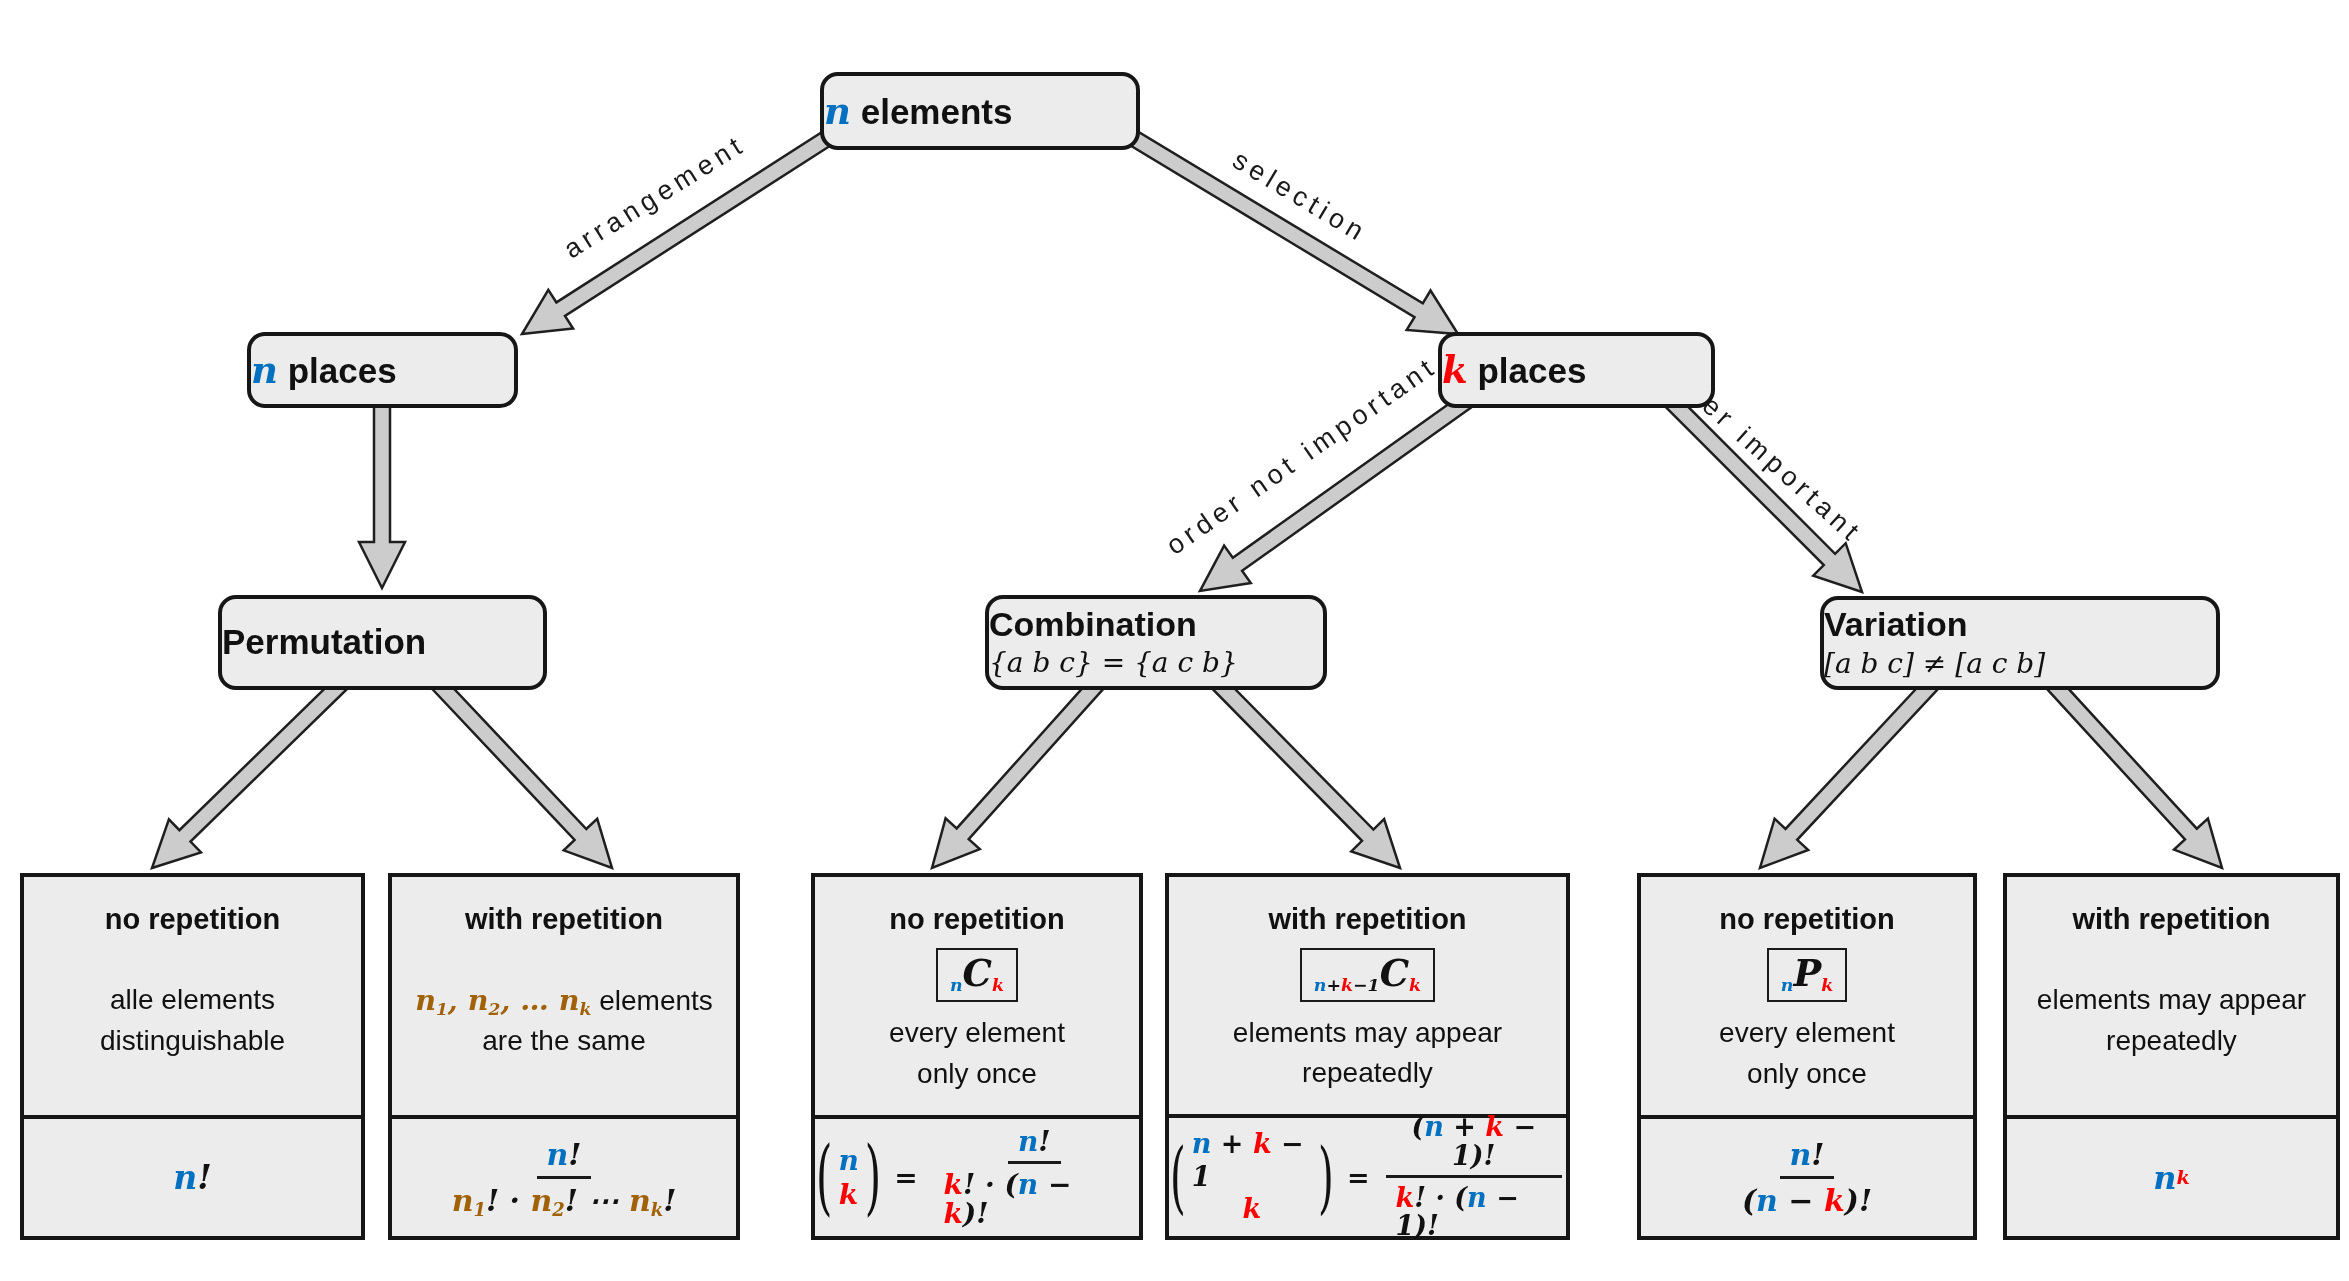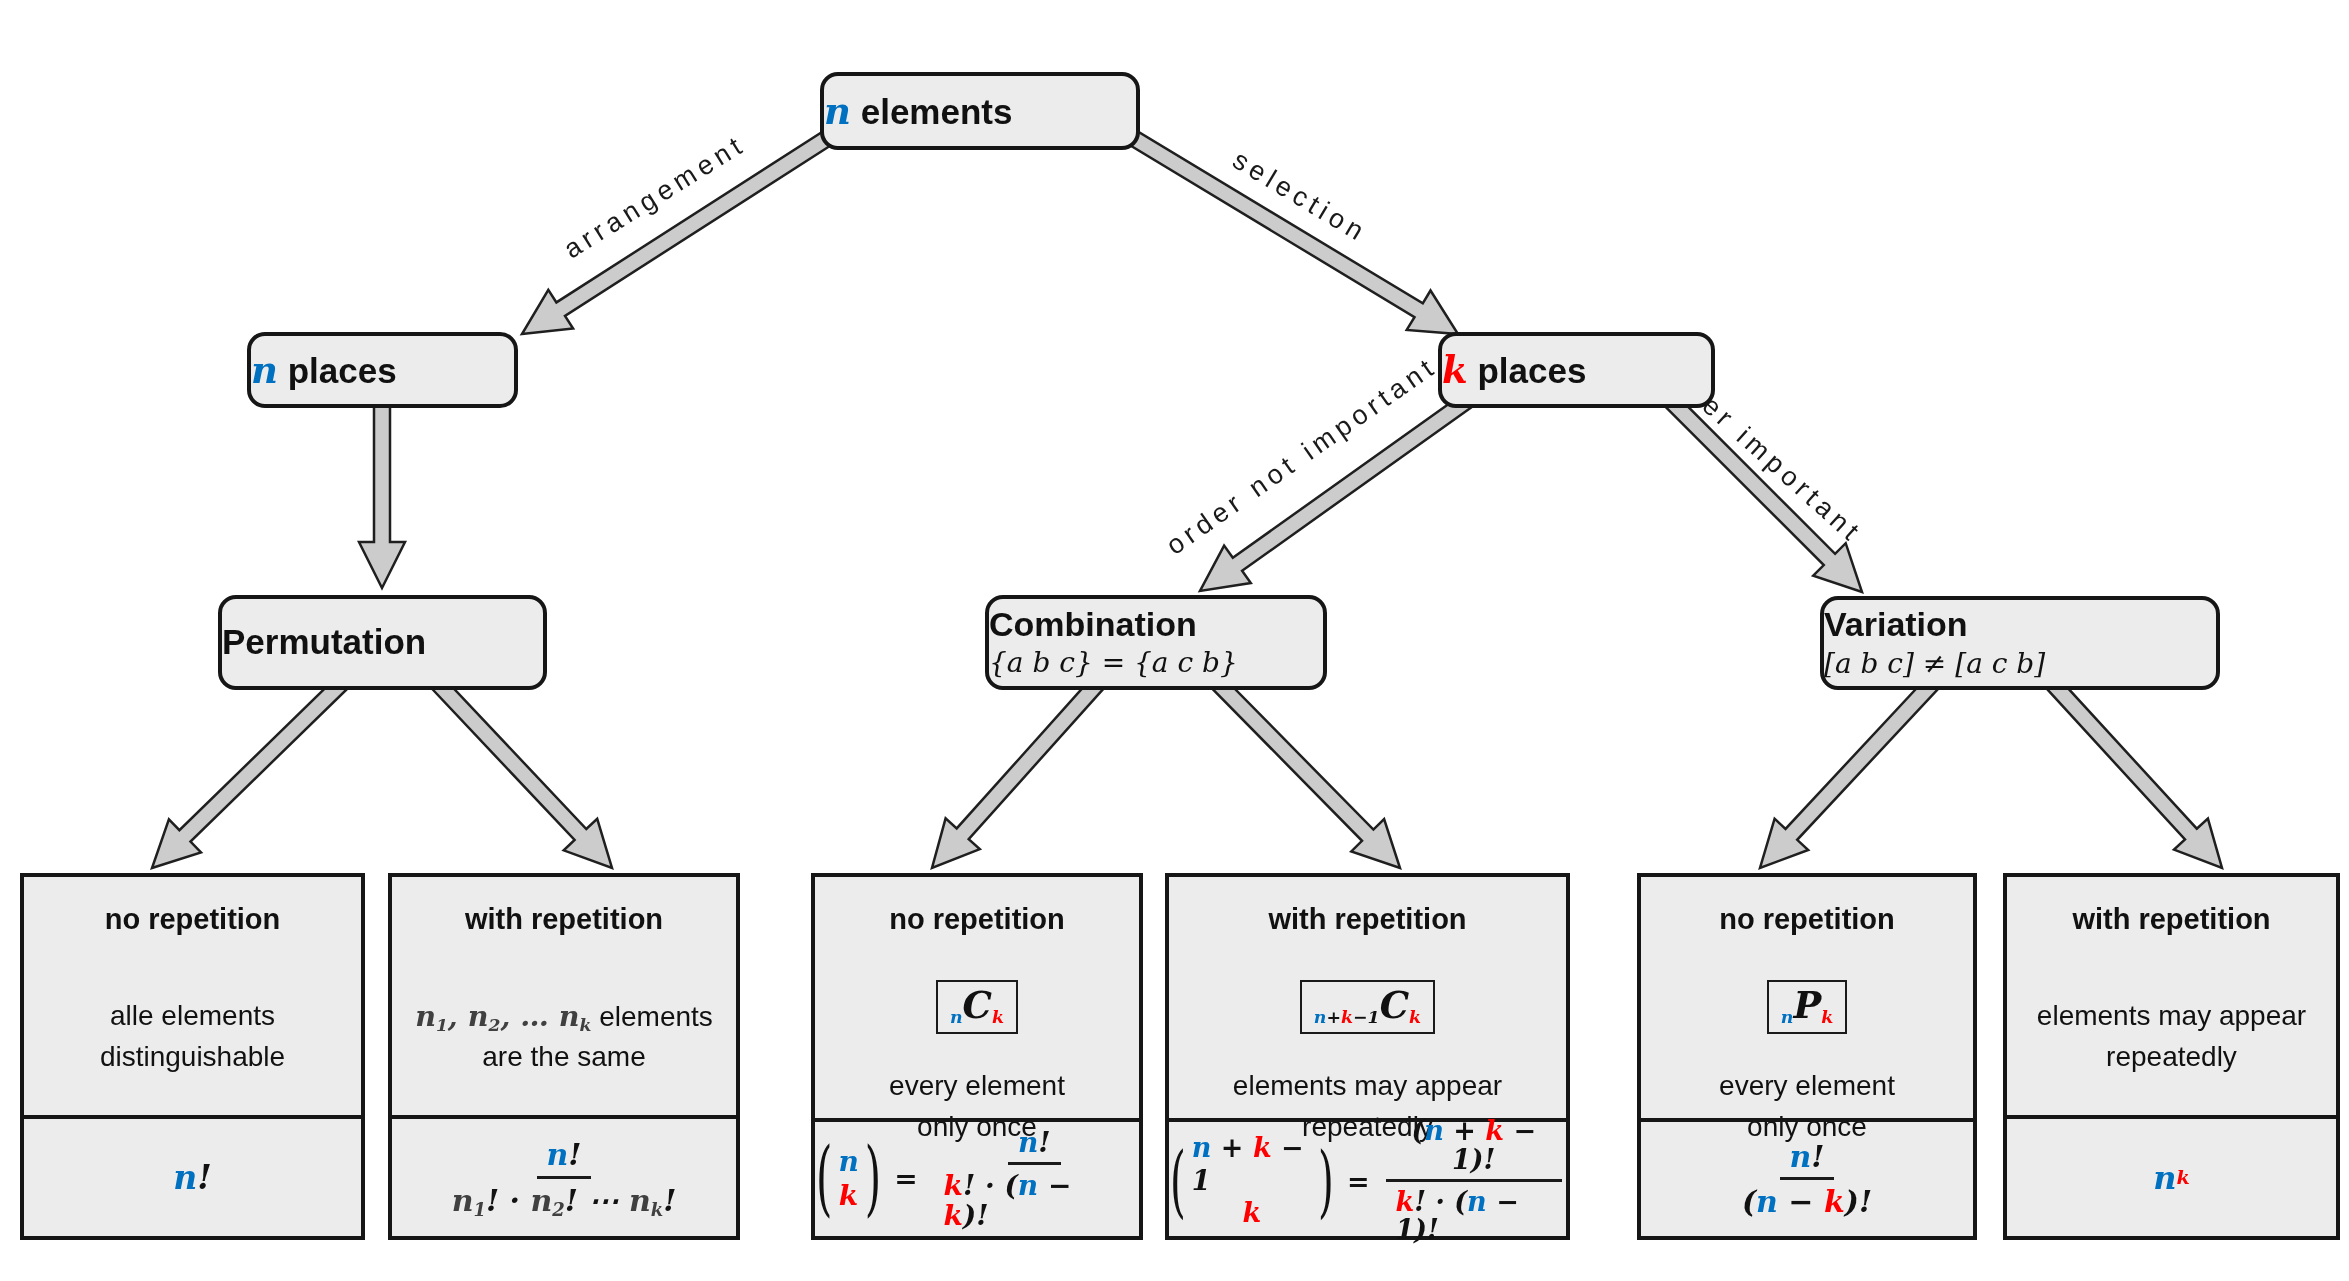--- a/index.html
+++ b/index.html
@@ -4,39 +4,39 @@
 <style>
   html,body{margin:0;padding:0;background:#ffffff;}
   body{font-family:"Liberation Sans", sans-serif;color:#111;}
   .canvas{position:relative;width:2349px;height:1281px;background:#fff;overflow:hidden;}
   #arrows{position:absolute;left:0;top:0;}
 
   
   .math{font-family:"DejaVu Serif", serif;font-style:italic;font-weight:bold;}
   .vn{color:#0070C0;}
   .vk{color:#FF0000;}
-  .vg{color:#404040;}
+  .vg{color:#a16207;}
   sub{font-size:0.60em;vertical-align:-0.28em;line-height:0;}
   sup{font-size:0.60em;vertical-align:0.55em;line-height:0;}
 
   
   .node{position:absolute;box-sizing:border-box;background:#ECECEC;border:4px solid #161616;
         border-radius:18px;display:flex;flex-direction:column;align-items:flex-start;justify-content:center;}
   .node-title{font-weight:bold;font-size:35px;color:#111;line-height:1.1;}
   .node-title .math{font-size:1.06em;}
   .node-sub{font-family:"DejaVu Serif", serif;font-style:italic;font-weight:normal;font-size:28px;margin-top:3px;color:#111;}
 
   
   .edge-label{position:absolute;font-size:27px;letter-spacing:5px;color:#1a1a1a;white-space:nowrap;
               transform:translate(-50%,-50%) rotate(var(--r));}
 
   
   .leaf{position:absolute;top:873px;height:367px;box-sizing:border-box;background:#ECECEC;
         border:4px solid #161616;display:flex;flex-direction:column;}
-  .leaf-top{height:241px;display:flex;flex-direction:column;align-items:center;padding-top:26px;box-sizing:border-box;gap:32px;}
+  .leaf-top{height:241px;display:flex;flex-direction:column;align-items:center;padding-top:26px;box-sizing:border-box;}
   .leaf-title{font-weight:bold;font-size:29px;color:#111;}
   .badge{border:2.5px solid #1a1a1a;padding:0 12px 4px;margin-top:12px;font-size:28px;line-height:1.25;background:#ECECEC;}
   .badge .cap{font-size:1.32em;}
   .badge sub{font-size:0.62em;}
   .leaf-desc{flex:1;display:flex;align-items:center;justify-content:center;text-align:center;
              font-size:28px;line-height:1.45;color:#111;padding:0 6px 10px;}
   .leaf-desc .math{font-size:1.02em;}
   .leaf-bottom{height:118px;border-top:4px solid #161616;display:flex;align-items:center;justify-content:center;}
   .formula{display:flex;align-items:center;justify-content:center;color:#111;}
 

